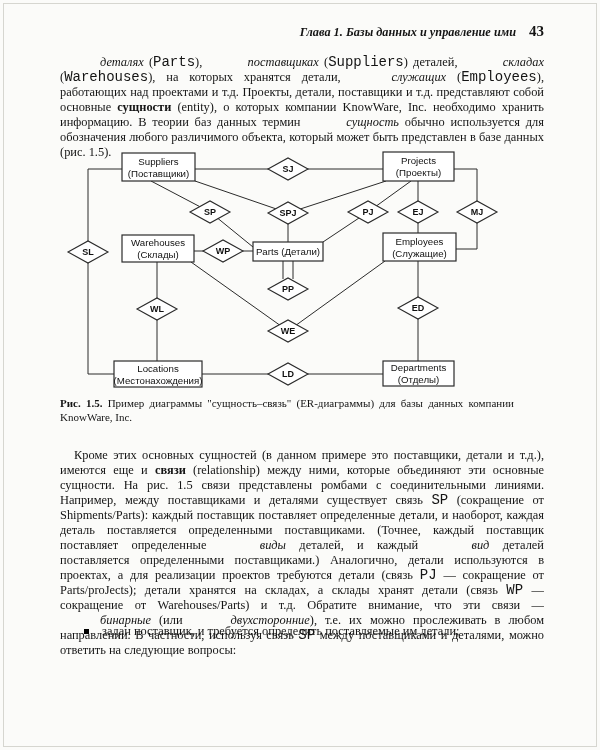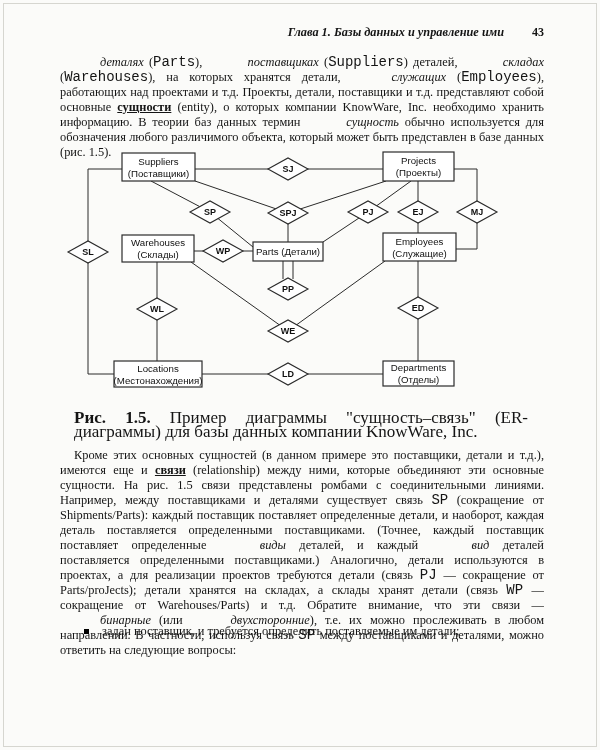--- a/index.html
+++ b/index.html
@@ -2,33 +2,33 @@
 <html><head>
 <meta charset="utf-8">
 <style>
   html,body{margin:0;padding:0;}
   body{width:600px;height:750px;background:#fbfbf9;position:relative;overflow:hidden;
        font-family:"Liberation Serif",serif;color:#141414;}
   .scan-edge{position:absolute;inset:3px;border:1px solid #d6d6d0;pointer-events:none;}
 
   .header{position:absolute;top:22px;left:60px;width:484px;text-align:right;white-space:nowrap;}
   .chapter{font-style:italic;font-weight:bold;font-size:12.3px;text-align:center;}
-  .pagenum{font-weight:bold;font-size:12px;margin-left:28px;}
+  .pagenum{font-weight:bold;font-size:15px;margin-left:13px;}
 
   p.body{position:absolute;left:60px;width:484px;margin:0;text-align:justify;
          font-size:12.4px;line-height:15px;}
   .p1{top:55px;}
   .p2{top:448px;line-height:14.6px;text-indent:14px;}
 
   p.body em,.caption em{font-style:italic;margin-left:40px;}
-  p.body strong{font-weight:bold;text-decoration:underline;}
+  p.body strong{font-weight:bold;}
   p.body code,.caption code{font-family:"Liberation Mono","DejaVu Sans Mono",monospace;font-size:14px;}
 
-  .caption{position:absolute;left:60px;top:397px;width:454px;margin:14px;
-           font-size:17px;line-height:13.8px;text-align:justify;}
+  .caption{position:absolute;left:60px;top:397px;width:454px;margin:0;
+           font-size:11px;line-height:13.8px;text-align:justify;}
   .caption strong{font-weight:bold;}
 
   .diagram{position:absolute;left:55px;top:147px;width:460px;height:250px;}
   .diagram svg{display:block;}
   .conn{fill:none;stroke:#2b2b2b;stroke-width:1;}
   .ent{fill:#ffffff;stroke:#2b2b2b;stroke-width:1.2;}
   .dia{fill:#ffffff;stroke:#2b2b2b;stroke-width:1.1;}
   .diagram text{font-family:"Liberation Sans",sans-serif;fill:#111;}
   .ent-label{font-size:9.7px;}
   .rel-label{font-size:9px;font-weight:bold;}

